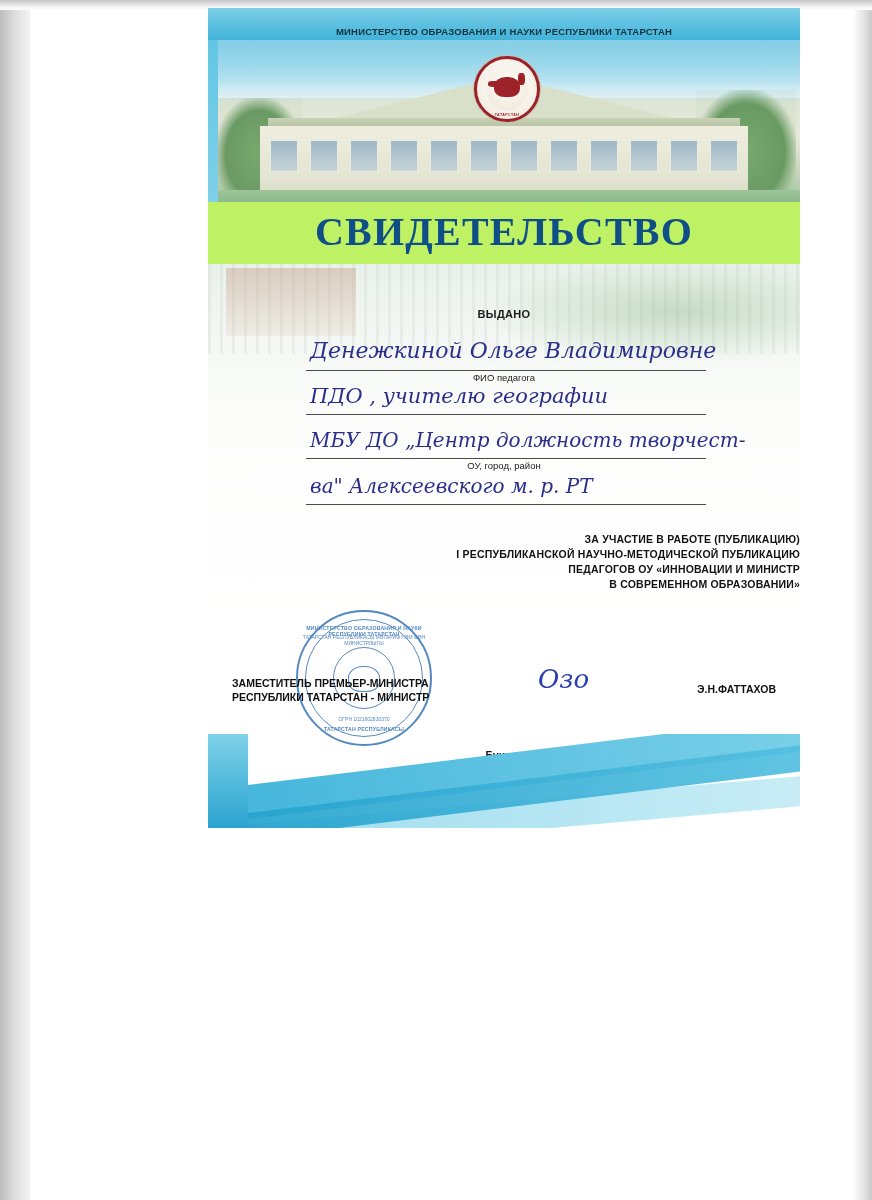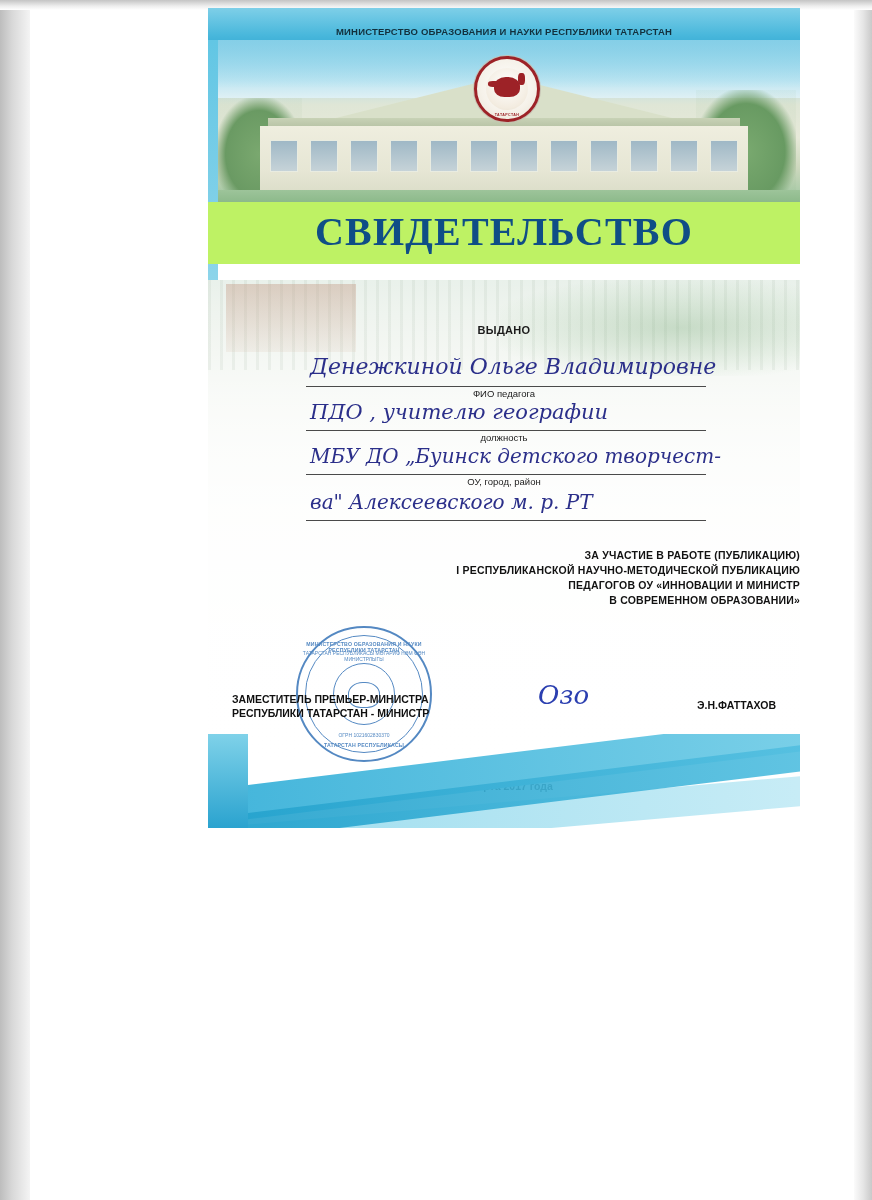--- a/index.html
+++ b/index.html
@@ -182,21 +182,21 @@
     font-family: "Liberation Serif", serif;
     font-size: 40px;
     font-weight: bold;
     letter-spacing: 1.2px;
     color: #0f4e86;
   }
 
   
   .body-area {
     position:absolute;
-    left:0; top:272px;
+    left:0; top:256px;
     width:592px; height:520px;
     background:
       linear-gradient(to bottom, rgba(255,255,255,0.55) 0%, rgba(255,255,255,0.80) 22%, rgba(255,255,255,0.92) 45%, rgba(255,255,255,0.96) 70%, rgba(255,255,255,1) 100%),
       linear-gradient(to bottom, #cfe0d2 0%, #d9e4d6 14%, #e8eee4 32%, #f3f6ef 55%, #fbfcfa 80%, #ffffff 100%);
   }
   .wm-fence {
     position:absolute; left:0; top:0; width:592px; height:90px;
     background: repeating-linear-gradient(to right, rgba(150,170,150,0.25) 0 3px, rgba(255,255,255,0) 3px 12px);
     opacity:0.5;
   }
@@ -414,24 +414,23 @@
       <div class="wm-trees"></div>
 
       <div class="vydano">ВЫДАНО</div>
 
       <div class="hw-line" style="left:98px; top:106px; width:400px;"></div>
       <div class="handwriting" style="left:102px; top:74px; font-size:22px;">Денежкиной  Ольге Владимировне</div>
       <div class="field-caption" style="top:108px;">ФИО педагога</div>
 
       <div class="hw-line" style="left:98px; top:150px; width:400px;"></div>
       <div class="handwriting" style="left:102px; top:120px; font-size:21px;">ПДО , учителю географии</div>
-      <div class="field-caption" style="top:152px;">должность</div>
 
       <div class="hw-line" style="left:98px; top:194px; width:400px;"></div>
-      <div class="handwriting" style="left:102px; top:164px; font-size:20px;">МБУ ДО „Буинск детского творчест-</div>
+      <div class="handwriting" style="left:102px; top:164px; font-size:20px;">МБУ ДО „Центр должность творчест-</div>
       <div class="field-caption" style="top:196px;">ОУ, город, район</div>
 
       <div class="hw-line" style="left:98px; top:240px; width:400px;"></div>
       <div class="handwriting" style="left:102px; top:210px; font-size:20px;">ва" Алексеевского м. р.  РТ</div>
 
       <div class="reason">
         <div>ЗА УЧАСТИЕ В РАБОТЕ (ПУБЛИКАЦИЮ)</div>
         <div>I РЕСПУБЛИКАНСКОЙ НАУЧНО-МЕТОДИЧЕСКОЙ ПУБЛИКАЦИЮ</div>
         <div>ПЕДАГОГОВ  ОУ «ИННОВАЦИИ И МИНИСТР</div>
         <div>В СОВРЕМЕННОМ ОБРАЗОВАНИИ»</div>

